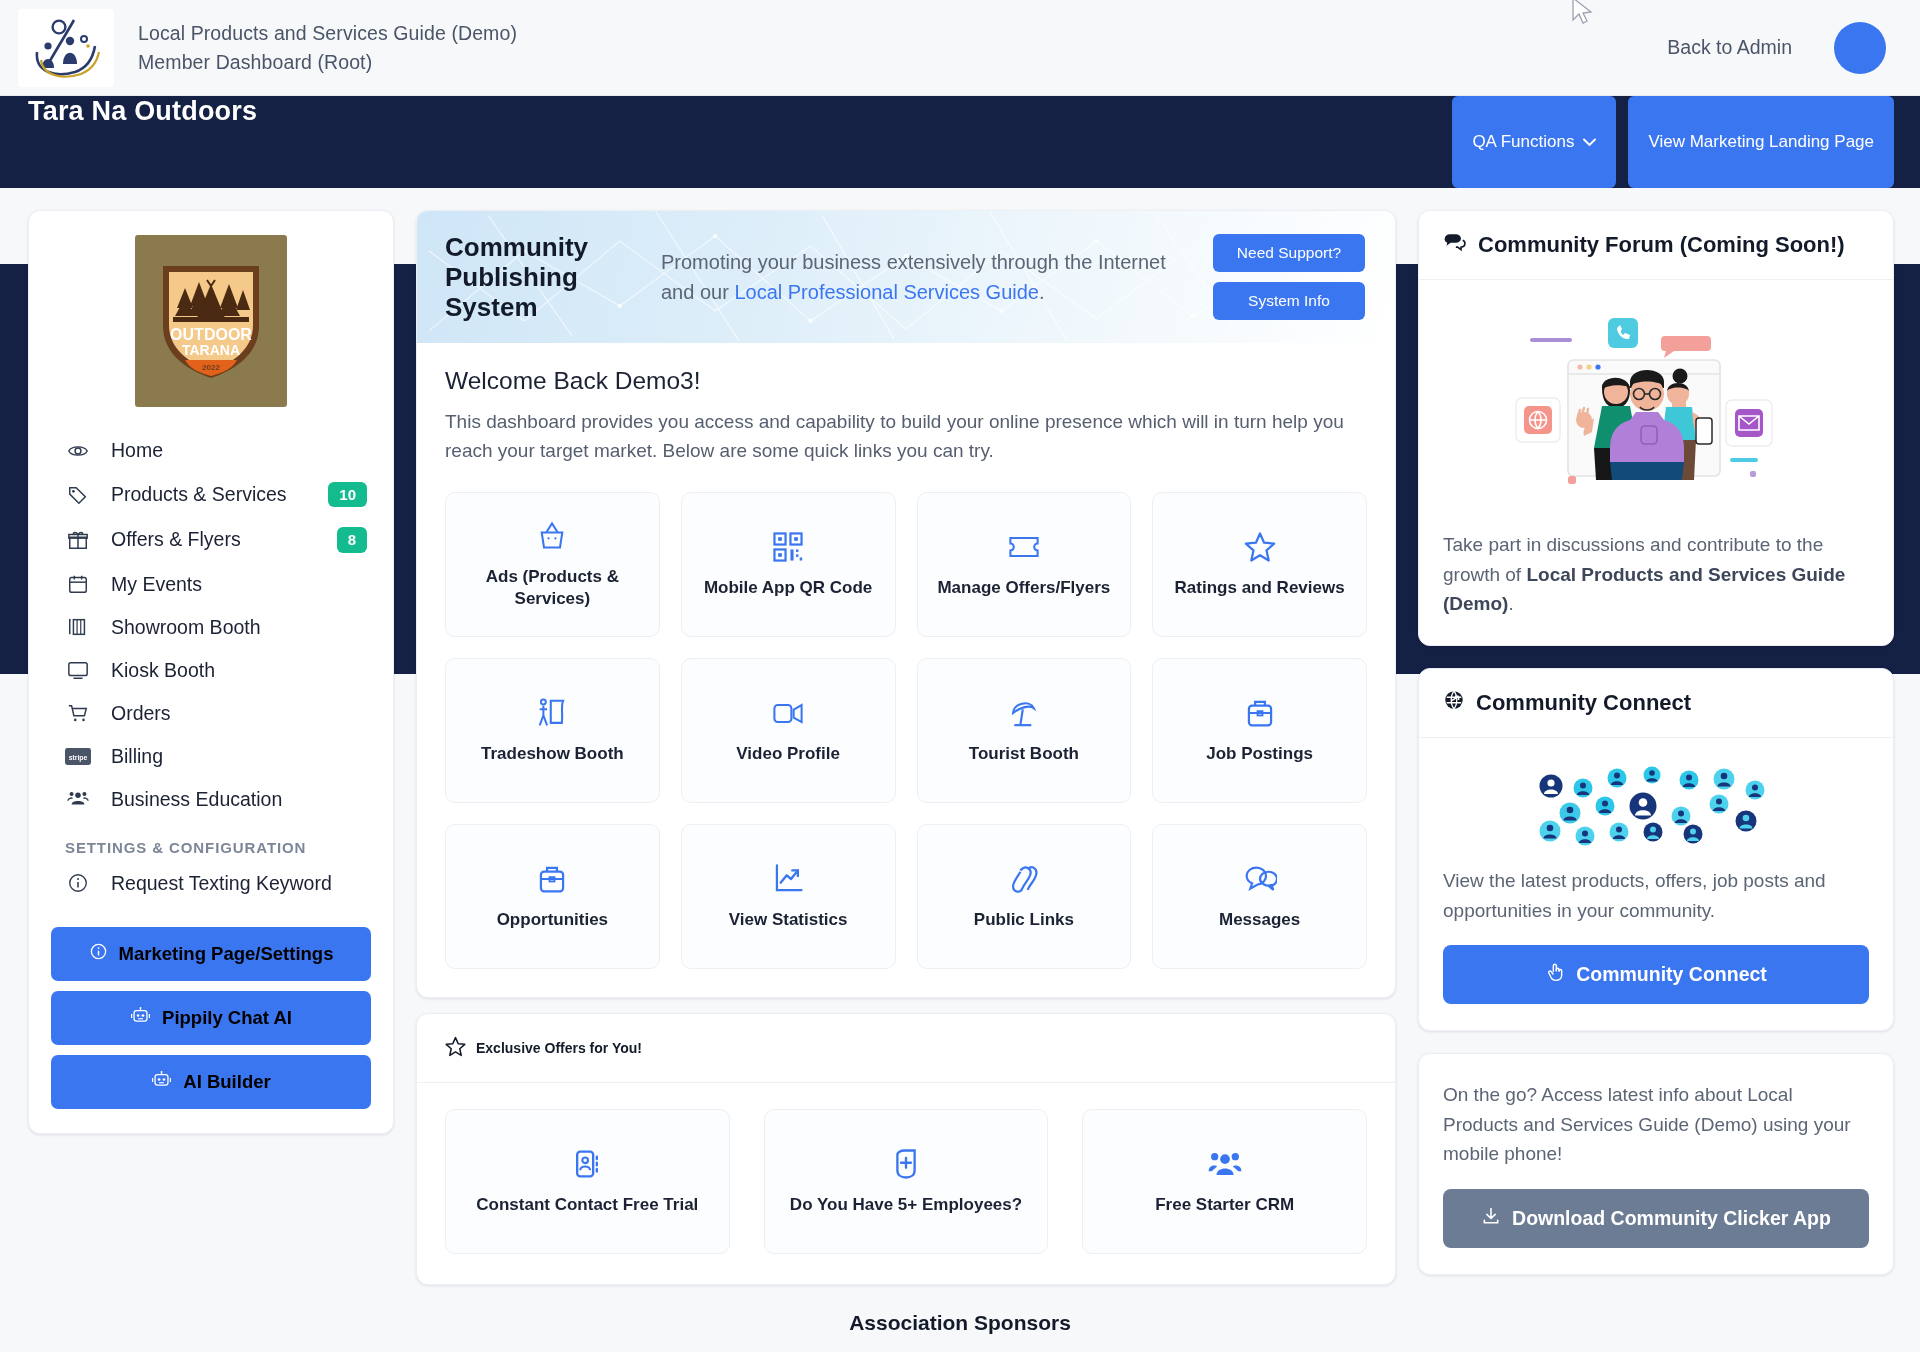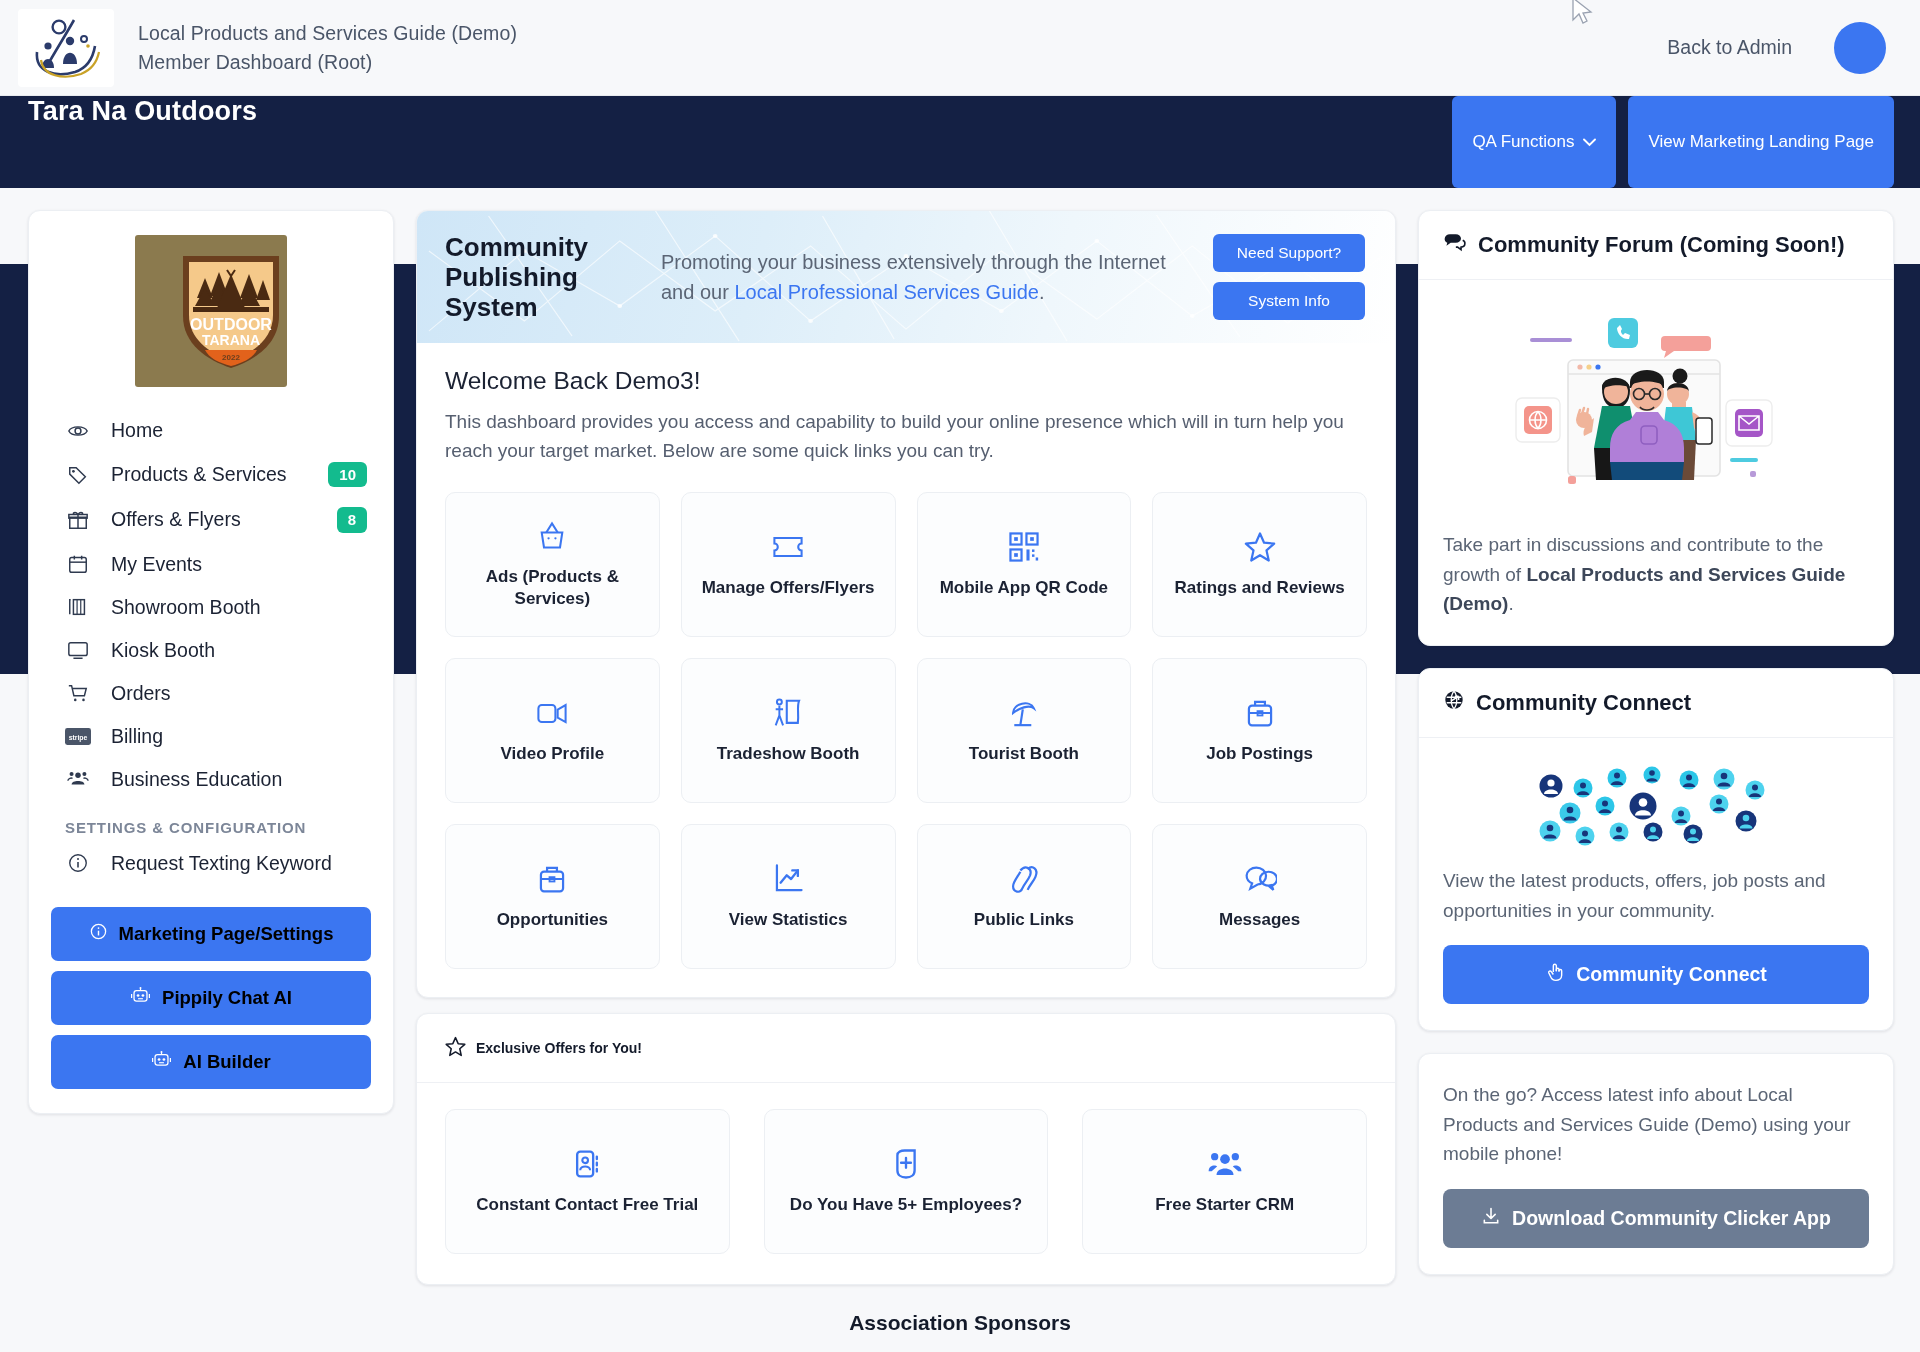--- a/index.html
+++ b/index.html
@@ -67,22 +67,22 @@
   .card {
     background: #fff; border-radius: 12px;
     box-shadow: 0 1px 3px rgba(16,24,40,.10);
     border: 1px solid #eceff3;
   }
 
   
   .sidebar { width: 366px; flex: 0 0 366px; padding: 24px 22px 24px; }
   .side-logo-wrap { display: flex; justify-content: center; margin-bottom: 22px; }
   .side-logo {
-    width: 152px; height: 152px; background: #8b7a4e; border-radius: 3px;
-    display: flex; align-items: center; justify-content: flex-end;
+    width: 152px; height: 172px; background: #8b7a4e; border-radius: 3px;
+    display: flex; align-items: center; justify-content: center;
   }
   .nav-list { list-style: none; }
   .nav-item {
     display: flex; align-items: center; gap: 20px;
     padding: 10px 4px 10px 14px; cursor: pointer;
     color: #1b2233; font-size: 19.5px; border-radius: 6px;
     position: relative;
   }
   .nav-item .nv-ico { width: 26px; display: flex; justify-content: center; color: #2f3a4f; }
   .nav-item .nv-label { flex: 1; }
@@ -461,70 +461,70 @@
                     <path d="M9 11 L14 3 L19 11" fill="none" stroke="currentColor" stroke-width="1.8"></path>
                     <path d="M5 11 H23 L21 24 H7 Z" fill="none" stroke="currentColor" stroke-width="1.8"></path>
                     <circle cx="11" cy="16" r="1" fill="currentColor"></circle>
                     <circle cx="17" cy="16" r="1" fill="currentColor"></circle>
                   </svg>
               </span>
               <span class="tl-label">Ads (Products &amp; Services)</span>
             </div>
             <div class="tile">
               <span class="tl-ico">
-                <svg width="34" height="32" viewBox="0 0 30 24">
-                    <path d="M3 4 H27 V9 A3 3 0 0 0 27 15 V20 H3 V15 A3 3 0 0 0 3 9 Z" fill="none" stroke="currentColor" stroke-width="1.8"></path>
-                  </svg>
-              </span>
-              <span class="tl-label">Manage Offers/Flyers</span>
-            </div>
-            <div class="tile">
-              <span class="tl-ico">
                 <svg width="32" height="32" viewBox="0 0 26 26">
                     <rect x="2" y="2" width="9" height="9" fill="none" stroke="currentColor" stroke-width="1.8"></rect>
                     <rect x="5" y="5" width="3" height="3" fill="currentColor"></rect>
                     <rect x="15" y="2" width="9" height="9" fill="none" stroke="currentColor" stroke-width="1.8"></rect>
                     <rect x="18" y="5" width="3" height="3" fill="currentColor"></rect>
                     <rect x="2" y="15" width="9" height="9" fill="none" stroke="currentColor" stroke-width="1.8"></rect>
                     <rect x="5" y="18" width="3" height="3" fill="currentColor"></rect>
                     <rect x="15" y="15" width="2.5" height="9" fill="currentColor"></rect>
                     <rect x="19.5" y="15" width="2" height="2" fill="currentColor"></rect>
                     <rect x="19.5" y="19" width="2" height="2" fill="currentColor"></rect>
                     <rect x="22.5" y="21.5" width="2" height="2.5" fill="currentColor"></rect>
                   </svg>
               </span>
               <span class="tl-label">Mobile App QR Code</span>
             </div>
             <div class="tile">
               <span class="tl-ico">
+                <svg width="34" height="32" viewBox="0 0 30 24">
+                    <path d="M3 4 H27 V9 A3 3 0 0 0 27 15 V20 H3 V15 A3 3 0 0 0 3 9 Z" fill="none" stroke="currentColor" stroke-width="1.8"></path>
+                  </svg>
+              </span>
+              <span class="tl-label">Manage Offers/Flyers</span>
+            </div>
+            <div class="tile">
+              <span class="tl-ico">
                 <svg width="34" height="32" viewBox="0 0 26 26">
                     <path d="M13 2 L16.3 9.5 L24.5 10.3 L18.3 15.8 L20.1 24 L13 19.7 L5.9 24 L7.7 15.8 L1.5 10.3 L9.7 9.5 Z" fill="none" stroke="currentColor" stroke-width="1.8" stroke-linejoin="round"></path>
                   </svg>
               </span>
               <span class="tl-label">Ratings and Reviews</span>
             </div>
 
-            <div class="tile">
-              <span class="tl-ico">
-                <svg width="34" height="30" viewBox="0 0 30 22">
-                    <rect x="3" y="4" width="15" height="15" rx="3" fill="none" stroke="currentColor" stroke-width="1.8"></rect>
-                    <path d="M20 8 L27 4 V19 L20 15 Z" fill="none" stroke="currentColor" stroke-width="1.8"></path>
-                  </svg>
-              </span>
-              <span class="tl-label">Video Profile</span>
-            </div>
             <div class="tile">
               <span class="tl-ico">
                 <svg width="32" height="32" viewBox="0 0 26 26">
                     <circle cx="6" cy="4" r="2" fill="none" stroke="currentColor" stroke-width="1.6"></circle>
                     <path d="M6 7 V15 M6 15 L3 23 M6 15 L9 23 M3 10 H9" fill="none" stroke="currentColor" stroke-width="1.6"></path>
                     <path d="M12 3 H22 C20 8 22 14 21 21 L12 21 Z" fill="none" stroke="currentColor" stroke-width="1.7"></path>
                   </svg>
               </span>
               <span class="tl-label">Tradeshow Booth</span>
+            </div>
+            <div class="tile">
+              <span class="tl-ico">
+                <svg width="34" height="30" viewBox="0 0 30 22">
+                    <rect x="3" y="4" width="15" height="15" rx="3" fill="none" stroke="currentColor" stroke-width="1.8"></rect>
+                    <path d="M20 8 L27 4 V19 L20 15 Z" fill="none" stroke="currentColor" stroke-width="1.8"></path>
+                  </svg>
+              </span>
+              <span class="tl-label">Video Profile</span>
             </div>
             <div class="tile">
               <span class="tl-ico">
                 <svg width="34" height="32" viewBox="0 0 28 26">
                     <path d="M5 13 C5 5 19 2 22 9 C18 6 10 9 5 13 Z" fill="none" stroke="currentColor" stroke-width="1.8"></path>
                     <path d="M13 10 L11 23" stroke="currentColor" stroke-width="1.8"></path>
                     <path d="M6 23 H20" stroke="currentColor" stroke-width="1.8"></path>
                   </svg>
               </span>
               <span class="tl-label">Tourist Booth</span>

